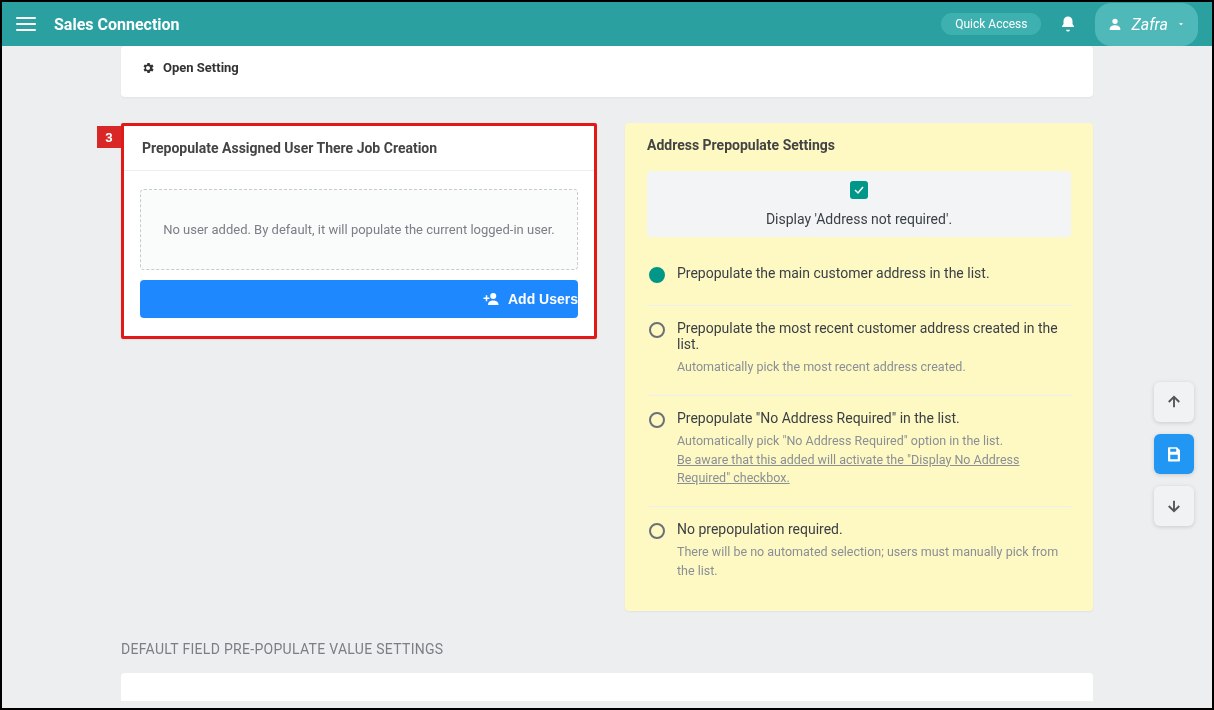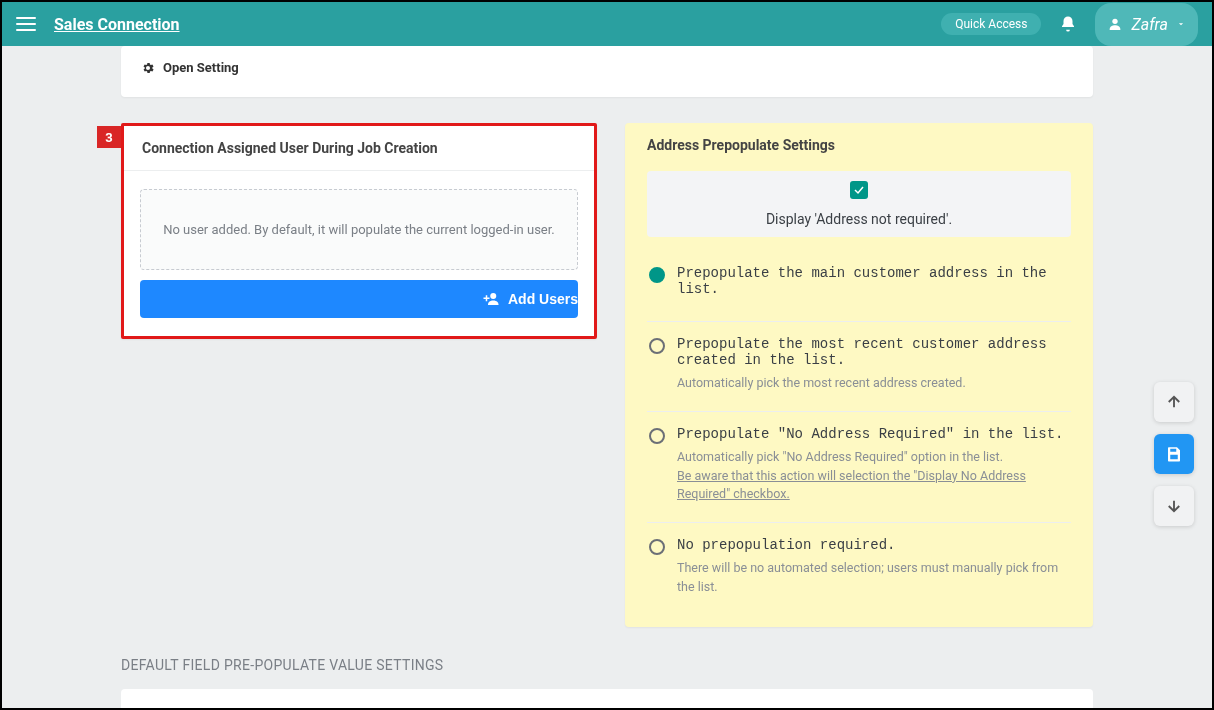--- a/index.html
+++ b/index.html
@@ -26,21 +26,21 @@
     align-items: center;
     padding: 0 14px;
     gap: 18px;
   }
   .hamburger {
     width: 20px; height: 14px;
     display: flex; flex-direction: column; justify-content: space-between;
     cursor: pointer;
   }
   .hamburger div { height: 2px; background: #fff; border-radius: 1px; }
-  .brand { color: #fff; font-weight: 700; font-size: 16px; text-decoration: underline; }
+  .brand { color: #fff; font-weight: 700; font-size: 16px; }
   .topbar-spacer { flex: 1; }
   .quick-access {
     background: #3fb0b0;
     color: #fff;
     font-size: 12px;
     border-radius: 14px;
     padding: 4px 14px;
     cursor: pointer;
   }
   .bell { color: #fff; display:flex; align-items:center; cursor:pointer; }
@@ -167,21 +167,21 @@
   .radio-item:last-child { border-bottom:none; }
   .radio {
     width:16px; height:16px; border-radius:50%;
     border:2px solid #6b6f76; margin-top:2px;
     flex-shrink:0; cursor:pointer;
   }
   .radio.selected {
     border-color:#009688; background:#009688;
   }
   .radio-body { flex:1; }
-  .radio-title { font-size:14px; color:#3a3f45; margin-bottom:6px;font-family:Liberation Mono, monospace; }
+  .radio-title { font-size:14px; color:#3a3f45; margin-bottom:6px; }
   .radio-desc { font-size:12.5px; color:#8a8f96; line-height:1.5; }
   .radio-desc .warn { text-decoration:underline; }
 
   .section-title {
     margin-top:30px;
     font-size:14px;
     color:#7a7f86;
     letter-spacing:.3px;
     font-weight:400;
   }
@@ -249,21 +249,21 @@
               <path d="M19.4 13a7.5 7.5 0 0 0 .1-1 7.5 7.5 0 0 0-.1-1l2.1-1.6-2-3.4-2.5 1a7.3 7.3 0 0 0-1.7-1l-.4-2.6h-4l-.4 2.6a7.3 7.3 0 0 0-1.7 1l-2.5-1-2 3.4L6.5 11a7.5 7.5 0 0 0-.1 1 7.5 7.5 0 0 0 .1 1l-2.1 1.6 2 3.4 2.5-1c.5.4 1.1.7 1.7 1l.4 2.6h4l.4-2.6c.6-.3 1.2-.6 1.7-1l2.5 1 2-3.4zM12 15.5A3.5 3.5 0 1 1 15.5 12 3.5 3.5 0 0 1 12 15.5z"></path>
             </svg>
           <span>Open Setting</span>
         </div>
       </div>
 
       <div class="two-col">
         <div class="step-badge">3</div>
 
         <div class="left-card">
-          <div class="left-card-header">Connection Assigned User During Job Creation</div>
+          <div class="left-card-header">Prepopulate Assigned User There Job Creation</div>
           <div class="left-card-body">
             <div class="empty-box">No user added. By default, it will populate the current logged-in user.</div>
             <button class="add-users-btn">
               <svg width="18" height="18" viewBox="0 0 24 24" fill="#fff">
                   <circle cx="15" cy="8" r="4"></circle>
                   <path d="M15 14c-4 0-7 2-7 5v1h14v-1c0-3-3-5-7-5zM5 10H2v2h3v3h2v-3h3v-2H7V7H5z"></path>
                 </svg>
               <span>Add Users</span>
             </button>
           </div>
@@ -295,21 +295,21 @@
                 <div class="radio-desc">Automatically pick the most recent address created.</div>
               </div>
             </div>
 
             <div class="radio-item">
               <div class="radio"></div>
               <div class="radio-body">
                 <div class="radio-title">Prepopulate "No Address Required" in the list.</div>
                 <div class="radio-desc">
                   <span>Automatically pick "No Address Required" option in the list.</span><br>
-                  <span class="warn">Be aware that this action will selection the "Display No Address Required" checkbox.</span>
+                  <span class="warn">Be aware that this added will activate the "Display No Address Required" checkbox.</span>
                 </div>
               </div>
             </div>
 
             <div class="radio-item">
               <div class="radio"></div>
               <div class="radio-body">
                 <div class="radio-title">No prepopulation required.</div>
                 <div class="radio-desc">There will be no automated selection; users must manually pick from the list.</div>
               </div>

